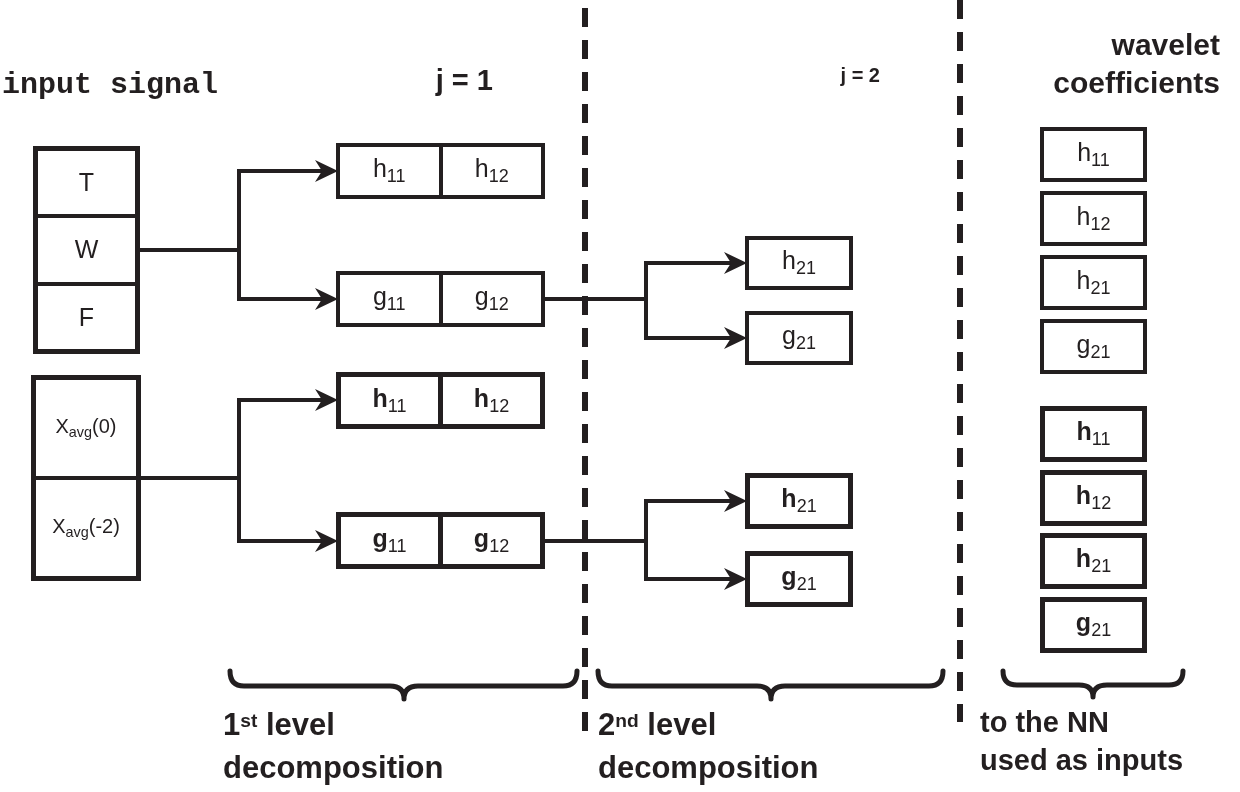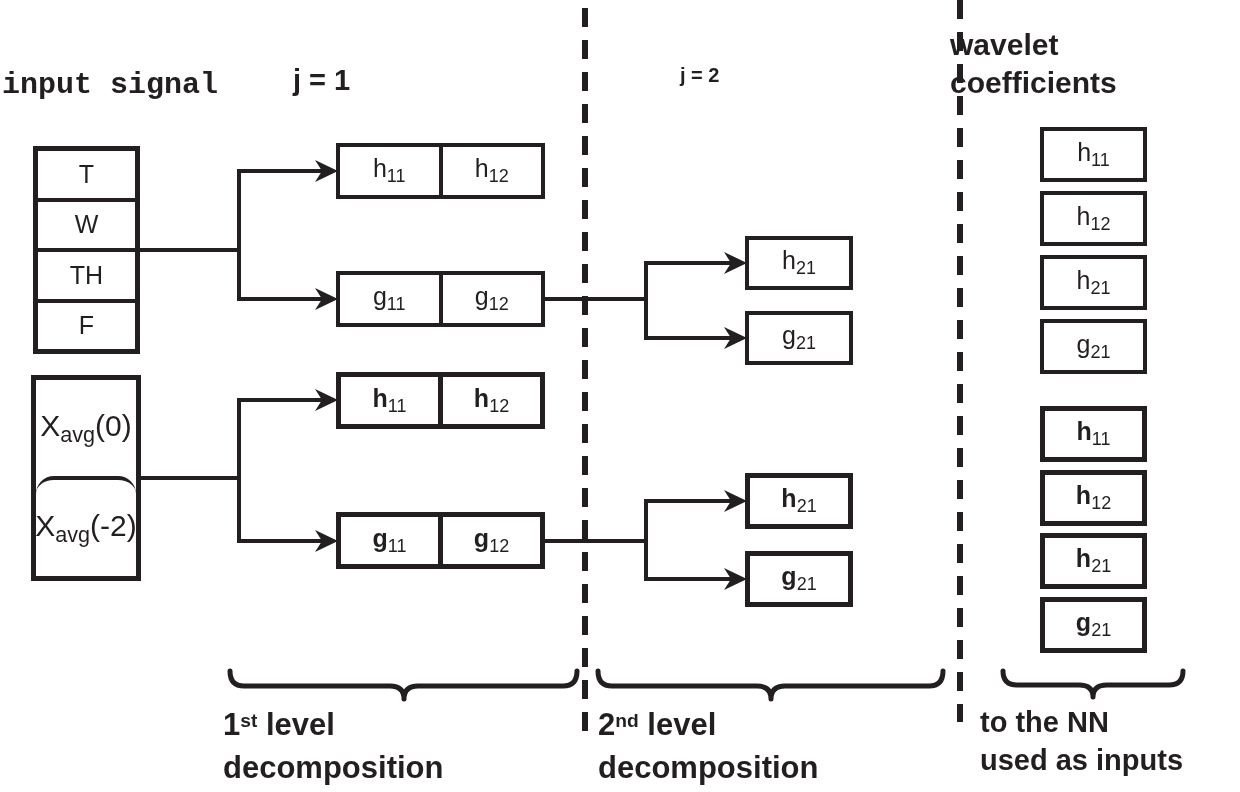--- a/index.html
+++ b/index.html
@@ -5,21 +5,21 @@
   :root { --ink: #231f20; --bg: #ffffff; }
   * { margin: 0; padding: 0; box-sizing: border-box; }
   body { background: #fff; font-family: "Liberation Sans", sans-serif; }
   .stage {
     position: relative; width: 1240px; height: 792px;
     background: var(--bg); color: var(--ink); overflow: hidden;
   }
   svg.wires { position: absolute; left: 0; top: 0; width: 1240px; height: 792px; }
 
   .hdr { position: absolute; font-weight: 700; color: var(--ink); }
-  .hdr.center { text-align: left; }
+  .hdr.center { text-align: right; }
 
   .box {
     position: absolute; background: #fff; border: 4px solid var(--ink);
     display: flex; align-items: stretch; font-size: 25px; color: var(--ink);
   }
   .box.bold-box { border-width: 5px; }
   .cell {
     flex: 1; display: flex; align-items: center; justify-content: center;
   }
   .cell + .cell { border-left: 4px solid var(--ink); }
@@ -30,21 +30,21 @@
 
   .vstack {
     position: absolute; background: #fff; border: 5px solid var(--ink);
     display: flex; flex-direction: column; color: var(--ink);
   }
   .vcell {
     flex: 1; display: flex; align-items: center; justify-content: center;
     font-size: 25px;
   }
   .vcell + .vcell { border-top: 4px solid var(--ink); }
-  .vstack.avg .vcell { font-size: 30px; border-radius: 18px; }
+  .vstack.avg .vcell { font-size: 20px; }
 
   .caption {
     position: absolute; font-weight: 700; text-align: left;
     font-size: 31px; line-height: 43px; color: var(--ink);
   }
   .caption sup { font-size: 0.62em; vertical-align: 0.42em; }
   .caption.small { font-size: 29px; line-height: 38px; }
   .prewrap { white-space: pre-line; }
 </style>
 </head>
@@ -90,21 +90,20 @@
 
   <div class="hdr" style="left:2px; top:68px; font-size:30px;font-family:Liberation Mono, monospace;">input signal</div>
   <div class="hdr center" style="left:293px; top:64px; width:200px; font-size:29px;">j = 1</div>
   <div class="hdr center" style="left:680px; top:64px; width:200px; font-size:20px;">j = 2</div>
   <div class="hdr center prewrap" style="left:950px; top:26px; width:270px; font-size:30px; line-height:38px;">wavelet
 coefficients</div>
 
   <div class="vstack" style="left:33px; top:146px; width:107px; height:208px;">
     <div class="vcell">T</div>
     <div class="vcell">W</div>
-    <div class="vcell">TH</div>
     <div class="vcell">F</div>
   </div>
 
   <div class="vstack avg" style="left:31px; top:375px; width:110px; height:206px;">
     <div class="vcell">
       <span class="lbl"><span class="base">X</span><sub>avg</sub><span>(0)</span></span>
     </div>
     <div class="vcell">
       <span class="lbl"><span class="base">X</span><sub>avg</sub><span>(-2)</span></span>
     </div>

